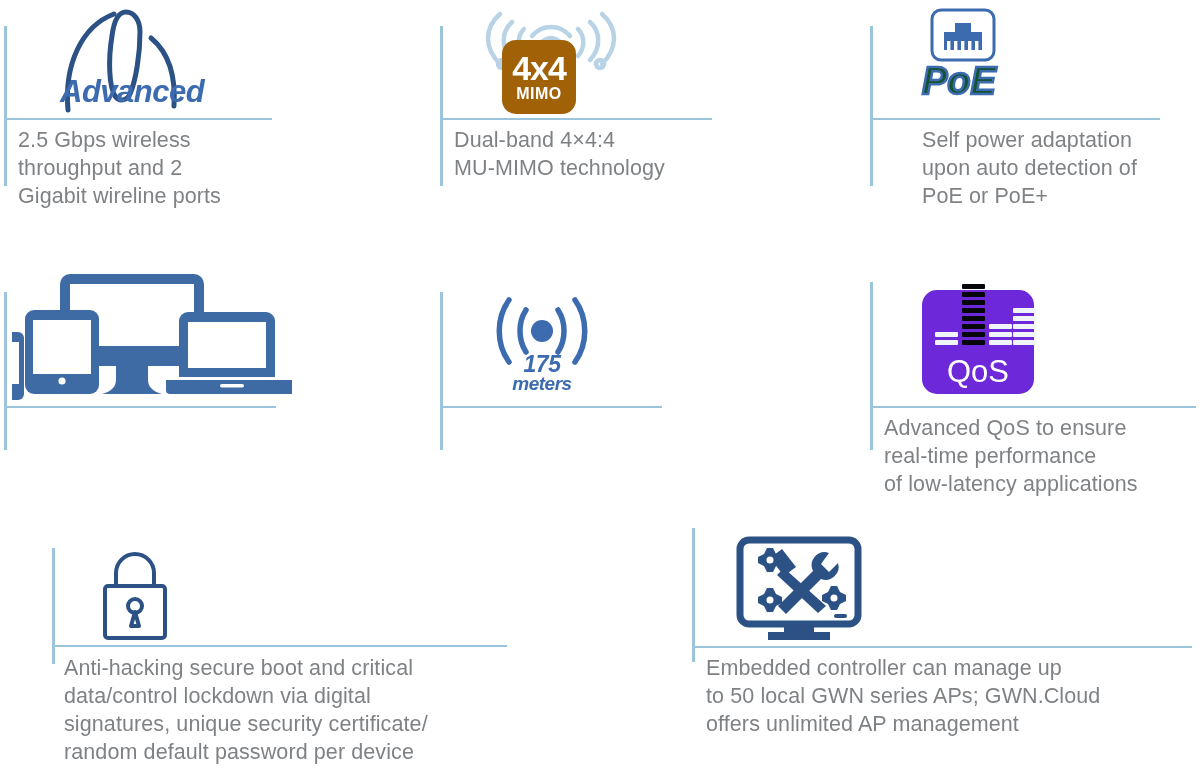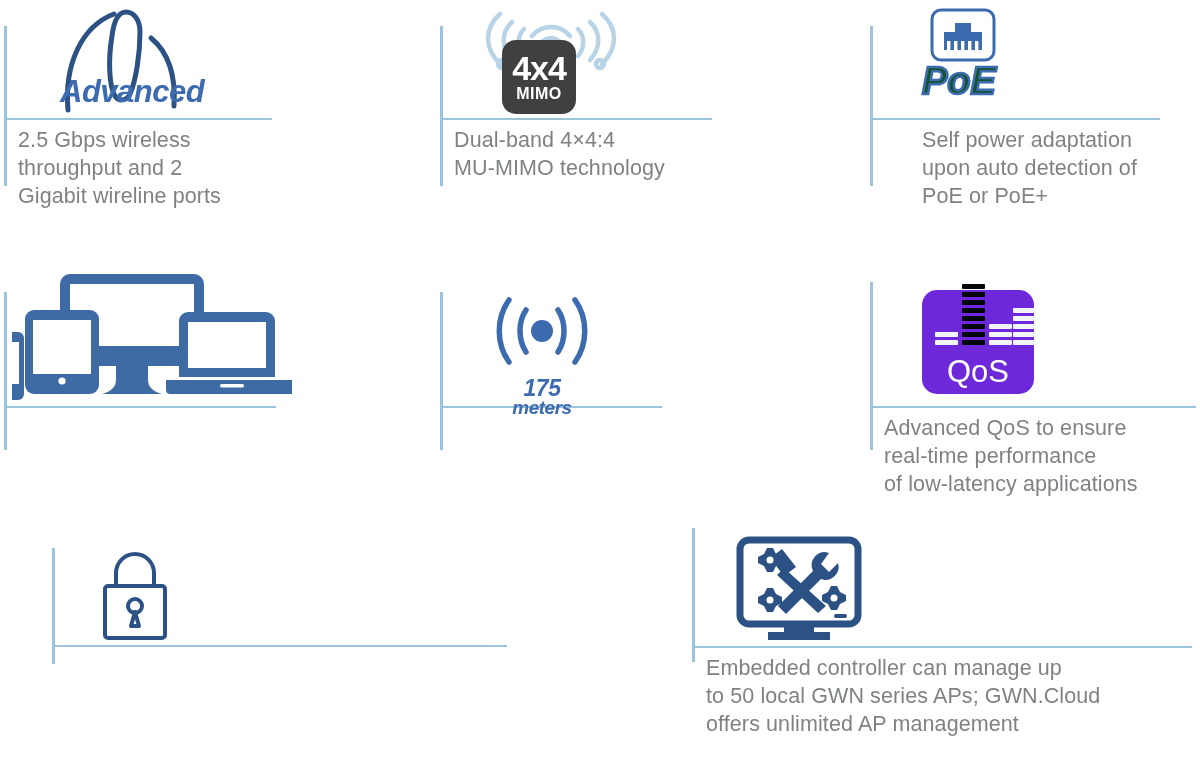--- a/index.html
+++ b/index.html
@@ -36,21 +36,21 @@
 
   .poe-text{
     font-size:38px;font-weight:bold;font-style:italic;
     color:#14532d;
     -webkit-text-stroke:2.5px #3c6bb0;
     letter-spacing:0px;
   }
 
   
   .badge{
-    background:#404040;border-radius:14px;
+    background:#a16207;border-radius:14px;
     display:flex;flex-direction:column;align-items:center;justify-content:center;
     color:#fff;
   }
   .badge-main{font-size:34px;font-weight:bold;line-height:34px;letter-spacing:-1px;}
   .badge-sub{font-size:16px;font-weight:bold;line-height:18px;letter-spacing:.5px;}
 
   
   .qos{
     background:#6d28d9;border-radius:15px;position:relative;
     display:flex;flex-direction:column;align-items:center;justify-content:flex-end;
@@ -189,21 +189,21 @@
         <g fill="none" stroke="#3c6bb0" stroke-width="5.5" stroke-linecap="round">
           <path d="M44 18 C36 30 36 48 44 60"></path>
           <path d="M76 18 C84 30 84 48 76 60"></path>
           <path d="M27 8 C14 26 14 52 27 70"></path>
           <path d="M93 8 C106 26 106 52 93 70"></path>
         </g>
         <circle cx="60" cy="39" r="11" fill="#3c6bb0"></circle>
       </svg>
     </div>
 
-    <div style="position:absolute;left:48px;top:62px;width:108px;margin-top:24px;">
+    <div style="position:absolute;left:48px;top:62px;width:108px;">
       <div class="wordmark wm-175">175</div>
       <div class="wordmark wm-meters">meters</div>
     </div>
 
   </div>
 
   <div class="cell" style="left:870px;top:282px;width:330px;height:210px;">
     <div class="vrule" style="height:168px;"></div>
     <div class="hrule" style="top:124px;width:326px;"></div>
 
@@ -252,20 +252,24 @@
       <svg width="86" height="100" viewBox="0 0 86 100">
         <g fill="none" stroke="#2c5285" stroke-width="4">
           <path d="M24 42 V29 a19 19 0 0 1 38 0 V42"></path>
           <rect x="13" y="42" width="60" height="52" rx="3"></rect>
           <circle cx="43" cy="62" r="7"></circle>
           <path d="M43 68 L39 82 h8 z" stroke-linejoin="round"></path>
         </g>
       </svg>
     </div>
 
+    <div class="desc" style="left:12px;top:106px;width:480px;">Anti-hacking secure boot and critical
+data/control lockdown via digital
+signatures, unique security certificate/
+random default password per device</div>
   </div>
 
   <div class="cell" style="left:692px;top:528px;width:500px;height:230px;">
     <div class="vrule" style="height:134px;"></div>
     <div class="hrule" style="top:118px;width:500px;"></div>
 
     <div class="icon-wrap" style="left:42px;top:8px;">
       <svg width="130" height="108" viewBox="0 0 130 108">
         <rect x="6" y="4" width="118" height="84" rx="9" ry="9" fill="none" stroke="#2c5285" stroke-width="7"></rect>
         <path d="M50 88 h30 v8 h-30 z" fill="#2c5285"></path>

